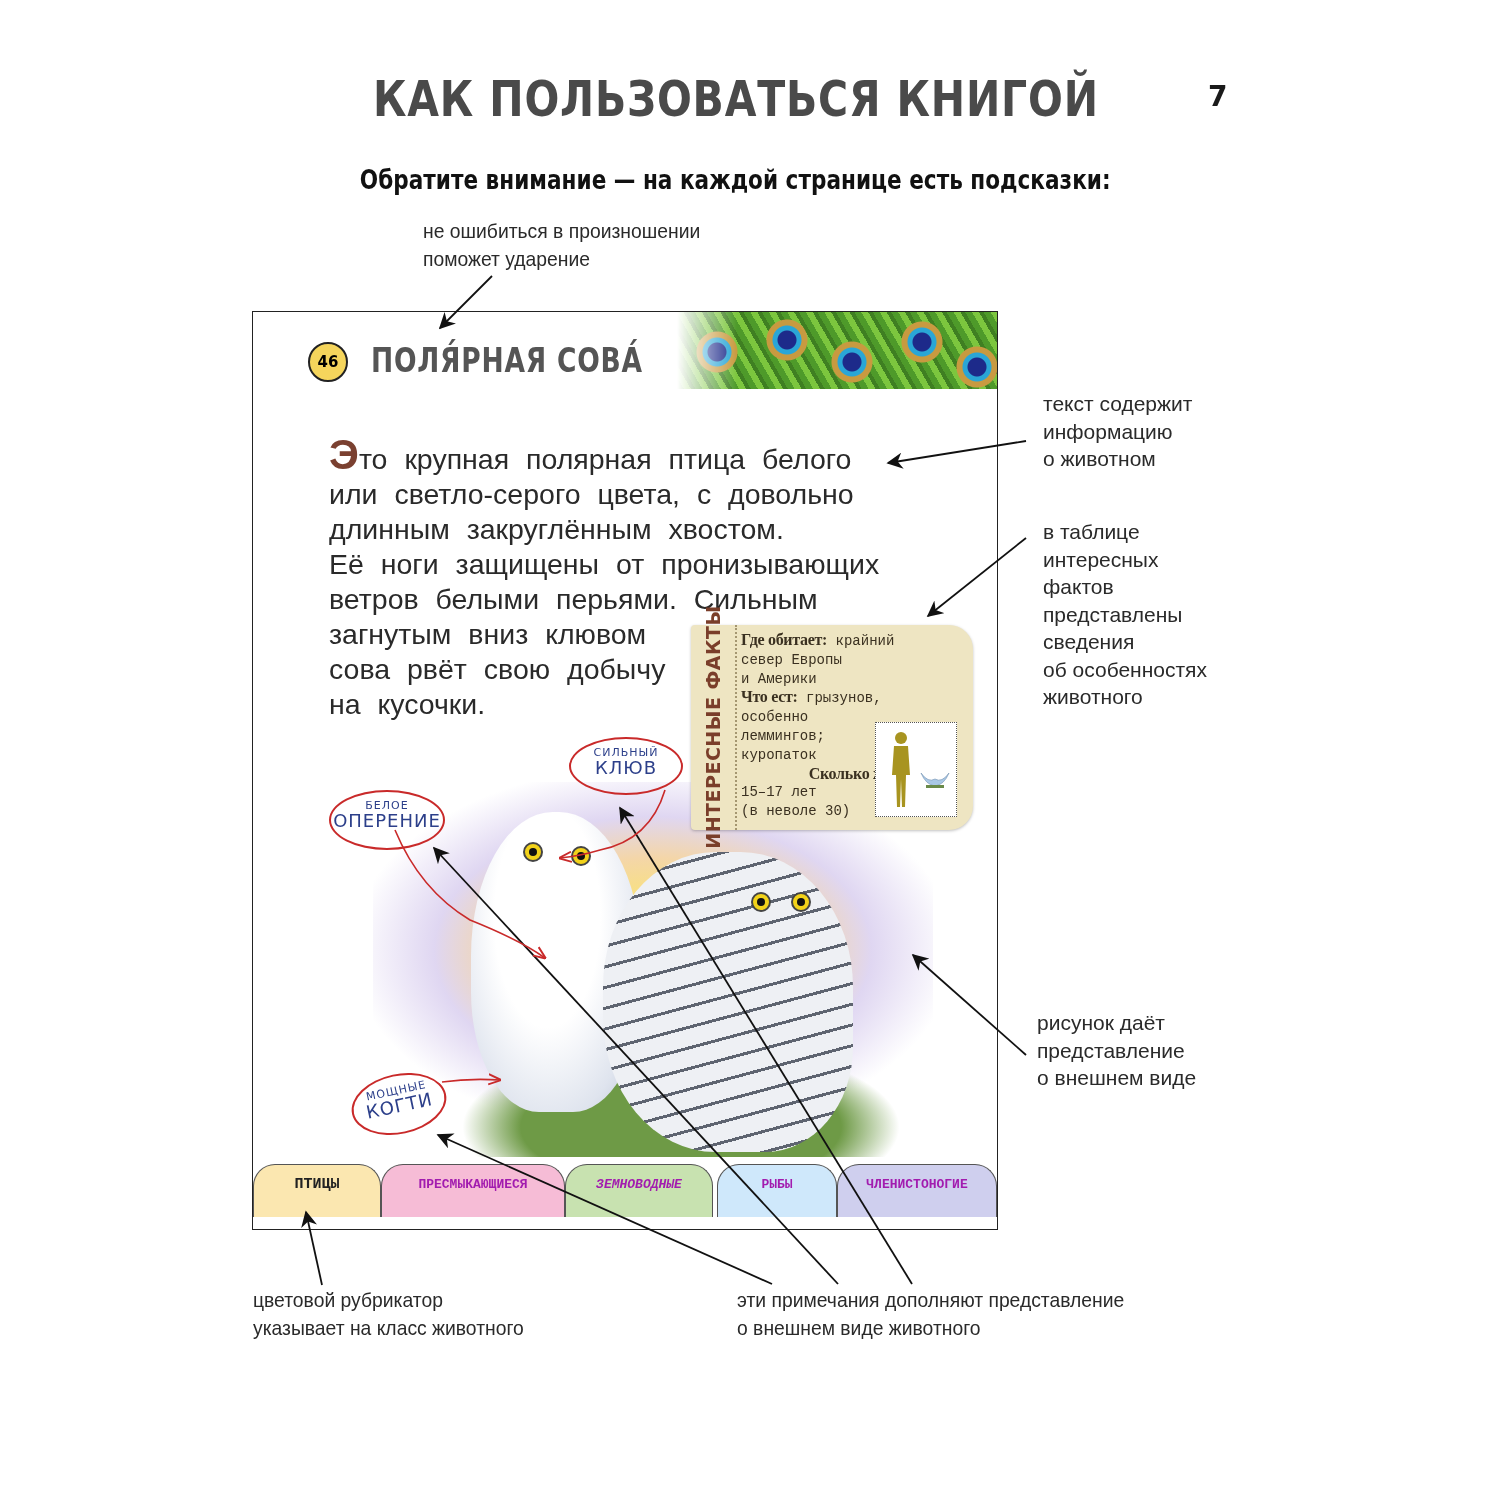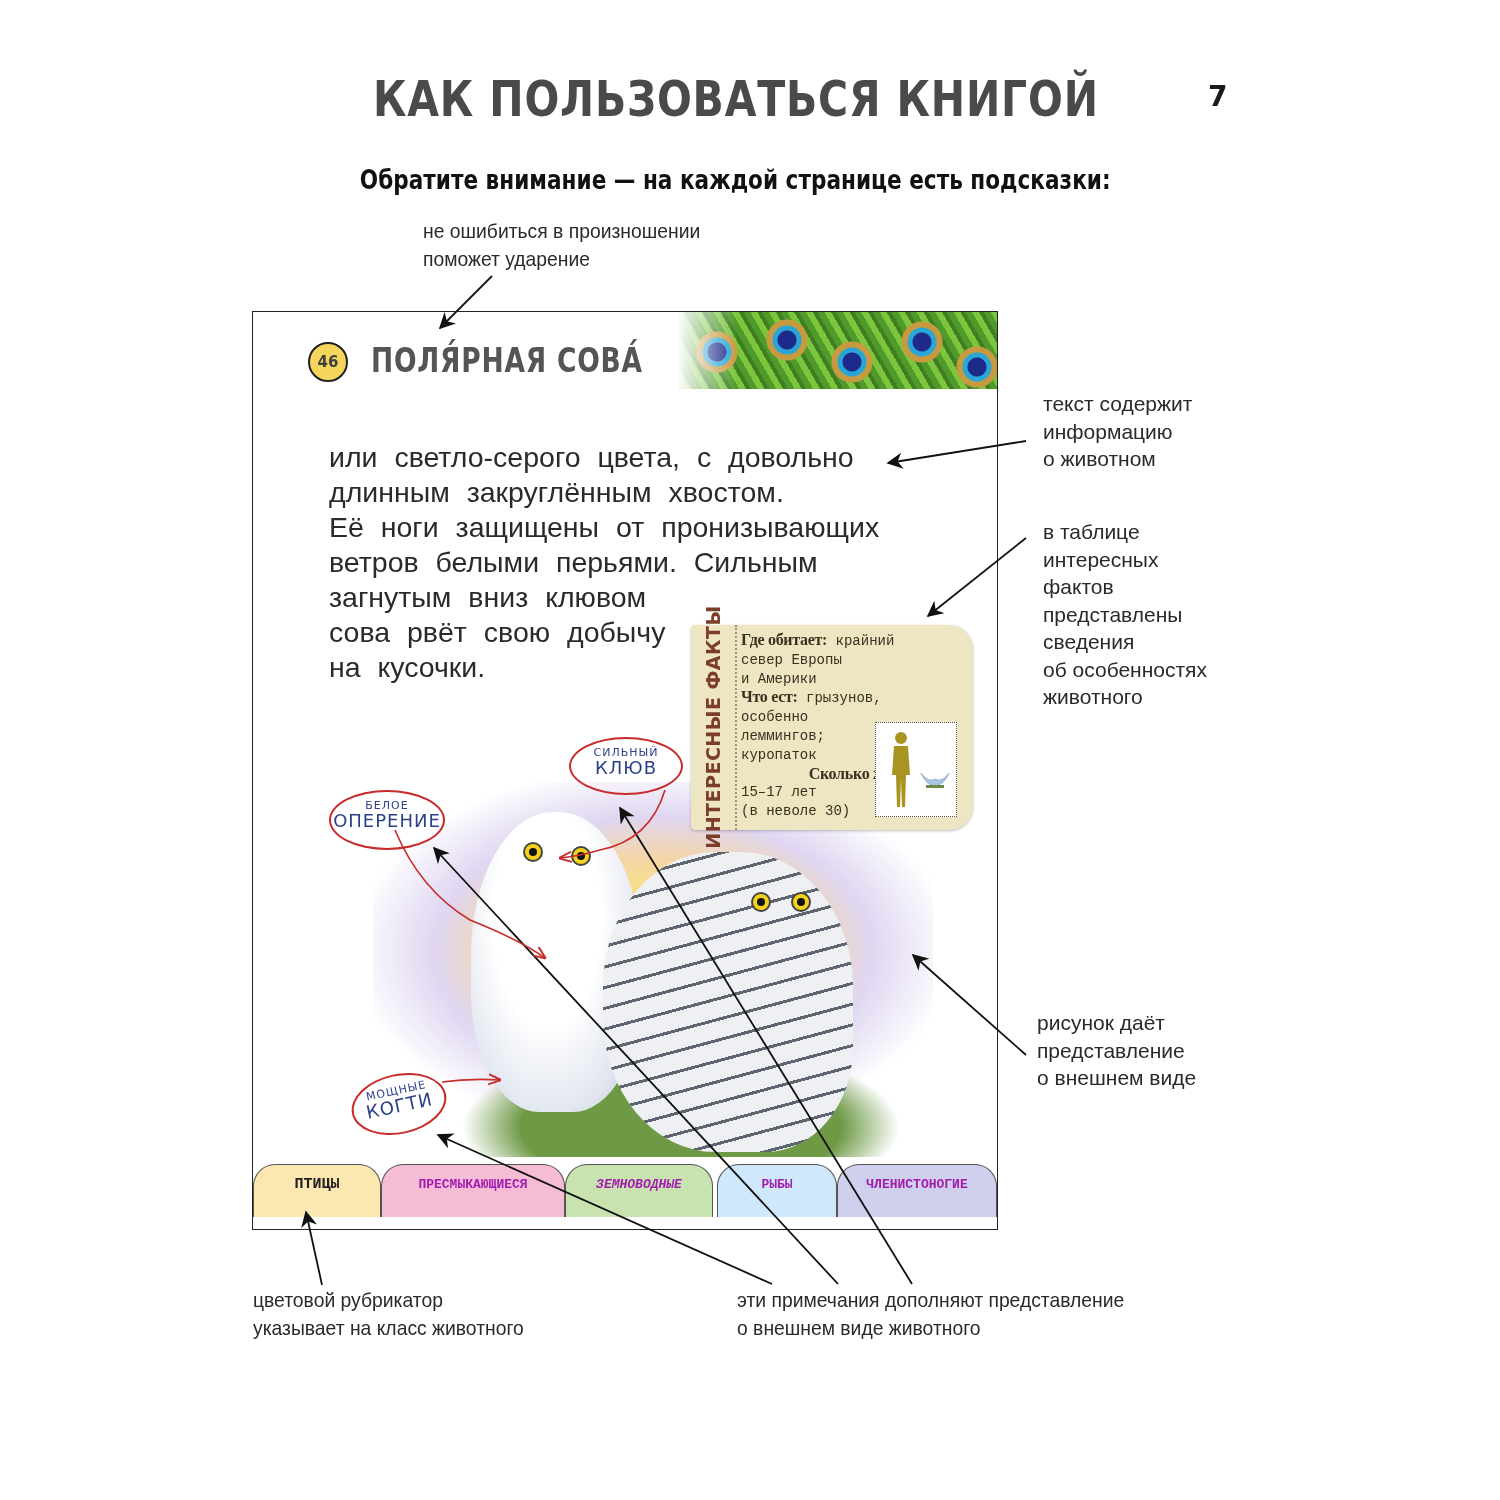--- a/index.html
+++ b/index.html
@@ -17,21 +17,21 @@
     background:
       radial-gradient(circle at 40px 40px, #1d2a8a 0 9px, #2aa6d6 10px 14px, #c89a40 15px 20px, transparent 21px),
       radial-gradient(circle at 110px 28px, #1d2a8a 0 9px, #2aa6d6 10px 14px, #c89a40 15px 20px, transparent 21px),
       radial-gradient(circle at 175px 50px, #1d2a8a 0 9px, #2aa6d6 10px 14px, #c89a40 15px 20px, transparent 21px),
       radial-gradient(circle at 245px 30px, #1d2a8a 0 9px, #2aa6d6 10px 14px, #c89a40 15px 20px, transparent 21px),
       radial-gradient(circle at 300px 55px, #1d2a8a 0 9px, #2aa6d6 10px 14px, #c89a40 15px 20px, transparent 21px),
       repeating-linear-gradient(60deg, #4e9a2a 0 6px, #7cc63e 6px 12px, #3f7f22 12px 16px);
     -webkit-mask-image: linear-gradient(90deg, transparent 0, #000 60px);
     mask-image: linear-gradient(90deg, transparent 0, #000 60px);
   }
-  .badge { position: absolute; left: 55px; top: 30px; width: 36px; height: 36px; border-radius: 50%; background: #f5d55c; border: 2px solid #222; font-family: "DejaVu Sans", sans-serif; font-weight: bold; font-size: 15px; line-height: 36px; text-align: center; color: #404040; }
+  .badge { position: absolute; left: 55px; top: 30px; width: 36px; height: 36px; border-radius: 50%; background: #f5d55c; border: 2px solid #222; font-family: "DejaVu Sans", sans-serif; font-weight: bold; font-size: 15px; line-height: 36px; text-align: center; color: #000000; }
   .animal-title { position: absolute; left: 118px; top: 28px; font-family: "DejaVu Sans", sans-serif; font-weight: bold; font-size: 34px; color: #555; letter-spacing: 1px; transform: scaleX(0.78); transform-origin: 0 0; }
 
   .body-text { position: absolute; left: 76px; top: 128px; width: 580px; font-family: "Liberation Sans", sans-serif; font-size: 28.5px; line-height: 35px; color: #2a2a2a; word-spacing: 9px; }
   .body-text .line { display: block; white-space: nowrap; }
   .drop-cap { font-size: 42px; color: #7a4030; font-weight: bold; line-height: 30px; }
 
   .facts-card { position: absolute; left: 438px; top: 313px; width: 282px; height: 205px; background: #eee5c2; border-radius: 4px 24px 24px 4px; box-shadow: 0 1px 3px rgba(0,0,0,0.25); }
   .facts-tab { position: absolute; left: 0; top: 0; width: 44px; height: 205px; border-right: 2px dotted #a49670; }
   .facts-tab-label { position: absolute; left: 22px; top: 102px; transform: translate(-50%, -50%) rotate(-90deg); font-family: "DejaVu Sans", sans-serif; font-weight: bold; font-size: 19px; color: #7a3e2a; white-space: nowrap; letter-spacing: 0.5px; }
   .facts-body { position: absolute; left: 50px; top: 6px; width: 180px; font-family: "Liberation Mono", monospace; font-size: 14px; line-height: 18.8px; color: #3a3020; }
@@ -87,20 +87,21 @@
 указывает на класс животного</div>
 <div class="note narrow" style="left:737px; top:1286px;">эти примечания дополняют представление
 о внешнем виде животного</div>
 
 <div class="sample-page">
   <div class="feather-band"></div>
   <div class="badge">46</div>
   <div class="animal-title">ПОЛЯ́РНАЯ СОВА́</div>
 
   <div class="body-text">
+    <span class="line"><span class="drop-cap">Э</span><span>то крупная полярная птица белого</span></span>
     <span class="line">или светло-серого цвета, с довольно</span>
     <span class="line">длинным закруглённым хвостом.</span>
     <span class="line">Её ноги защищены от пронизывающих</span>
     <span class="line">ветров белыми перьями. Сильным</span>
     <span class="line">загнутым вниз клювом</span>
     <span class="line">сова рвёт свою добычу</span>
     <span class="line">на кусочки.</span>
   </div>
 
   <div class="illustration">

